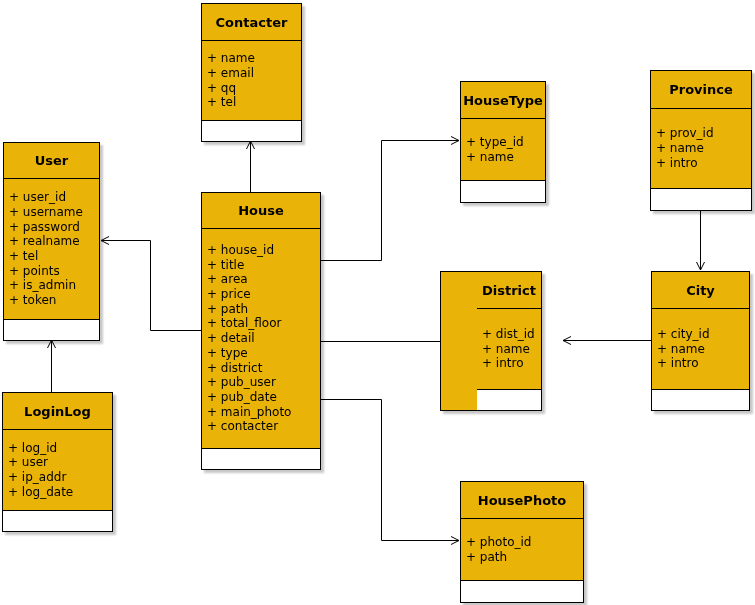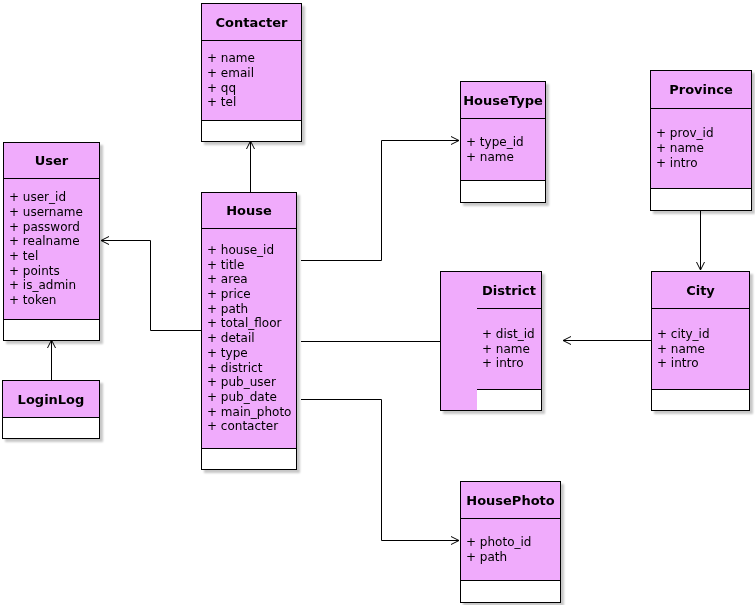--- a/index.html
+++ b/index.html
@@ -20,21 +20,21 @@
     left: 0; top: 0;
     width: 755px; height: 605px;
   }
   .edge {
     fill: none;
     stroke: #000000;
     stroke-width: 1;
   }
   .entity {
     position: absolute;
-    background: #f0abfc;
+    background: #eab308;
     border: 1px solid #000000;
     box-shadow: 3px 3px 2px rgba(0,0,0,0.22);
   }
   .entity-title {
     display: flex;
     align-items: center;
     justify-content: center;
     font-weight: bold;
     font-size: 13px;
     border-bottom: 1px solid #000000;
@@ -93,21 +93,21 @@
           <div class="attr-row">+ username</div>
           <div class="attr-row">+ password</div>
           <div class="attr-row">+ realname</div>
           <div class="attr-row">+ tel</div>
           <div class="attr-row">+ points</div>
           <div class="attr-row">+ is_admin</div>
           <div class="attr-row">+ token</div>
         </div>
         <div class="entity-methods" style="height: 20px;"></div>
       </div>
-      <div class="entity" style="left: 201px; top: 192px; width: 96px;">
+      <div class="entity" style="left: 201px; top: 192px; width: 120px;">
         <div class="entity-title" style="height: 36px;">House</div>
         <div class="entity-attrs" style="height: 220px;">
           <div class="attr-row">+ house_id</div>
           <div class="attr-row">+ title</div>
           <div class="attr-row">+ area</div>
           <div class="attr-row">+ price</div>
           <div class="attr-row">+ path</div>
           <div class="attr-row">+ total_floor</div>
           <div class="attr-row">+ detail</div>
           <div class="attr-row">+ type</div>
@@ -147,25 +147,31 @@
       </div>
       <div class="entity" style="left: 651px; top: 271px; width: 99px;">
         <div class="entity-title" style="height: 37px;">City</div>
         <div class="entity-attrs" style="height: 81px;">
           <div class="attr-row">+ city_id</div>
           <div class="attr-row">+ name</div>
           <div class="attr-row">+ intro</div>
         </div>
         <div class="entity-methods" style="height: 20px;"></div>
       </div>
-      <div class="entity" style="left: 2px; top: 380px; width: 98px;">
+      <div class="entity" style="left: 2px; top: 392px; width: 111px;">
         <div class="entity-title" style="height: 37px;">LoginLog</div>
+        <div class="entity-attrs" style="height: 81px;">
+          <div class="attr-row">+ log_id</div>
+          <div class="attr-row">+ user</div>
+          <div class="attr-row">+ ip_addr</div>
+          <div class="attr-row">+ log_date</div>
+        </div>
         <div class="entity-methods" style="height: 20px;"></div>
       </div>
-      <div class="entity" style="left: 460px; top: 481px; width: 101px;">
+      <div class="entity" style="left: 460px; top: 481px; width: 124px;">
         <div class="entity-title" style="height: 37px;">HousePhoto</div>
         <div class="entity-attrs" style="height: 62px;">
           <div class="attr-row">+ photo_id</div>
           <div class="attr-row">+ path</div>
         </div>
         <div class="entity-methods" style="height: 21px;"></div>
       </div>
     </div>
 </div>
 

